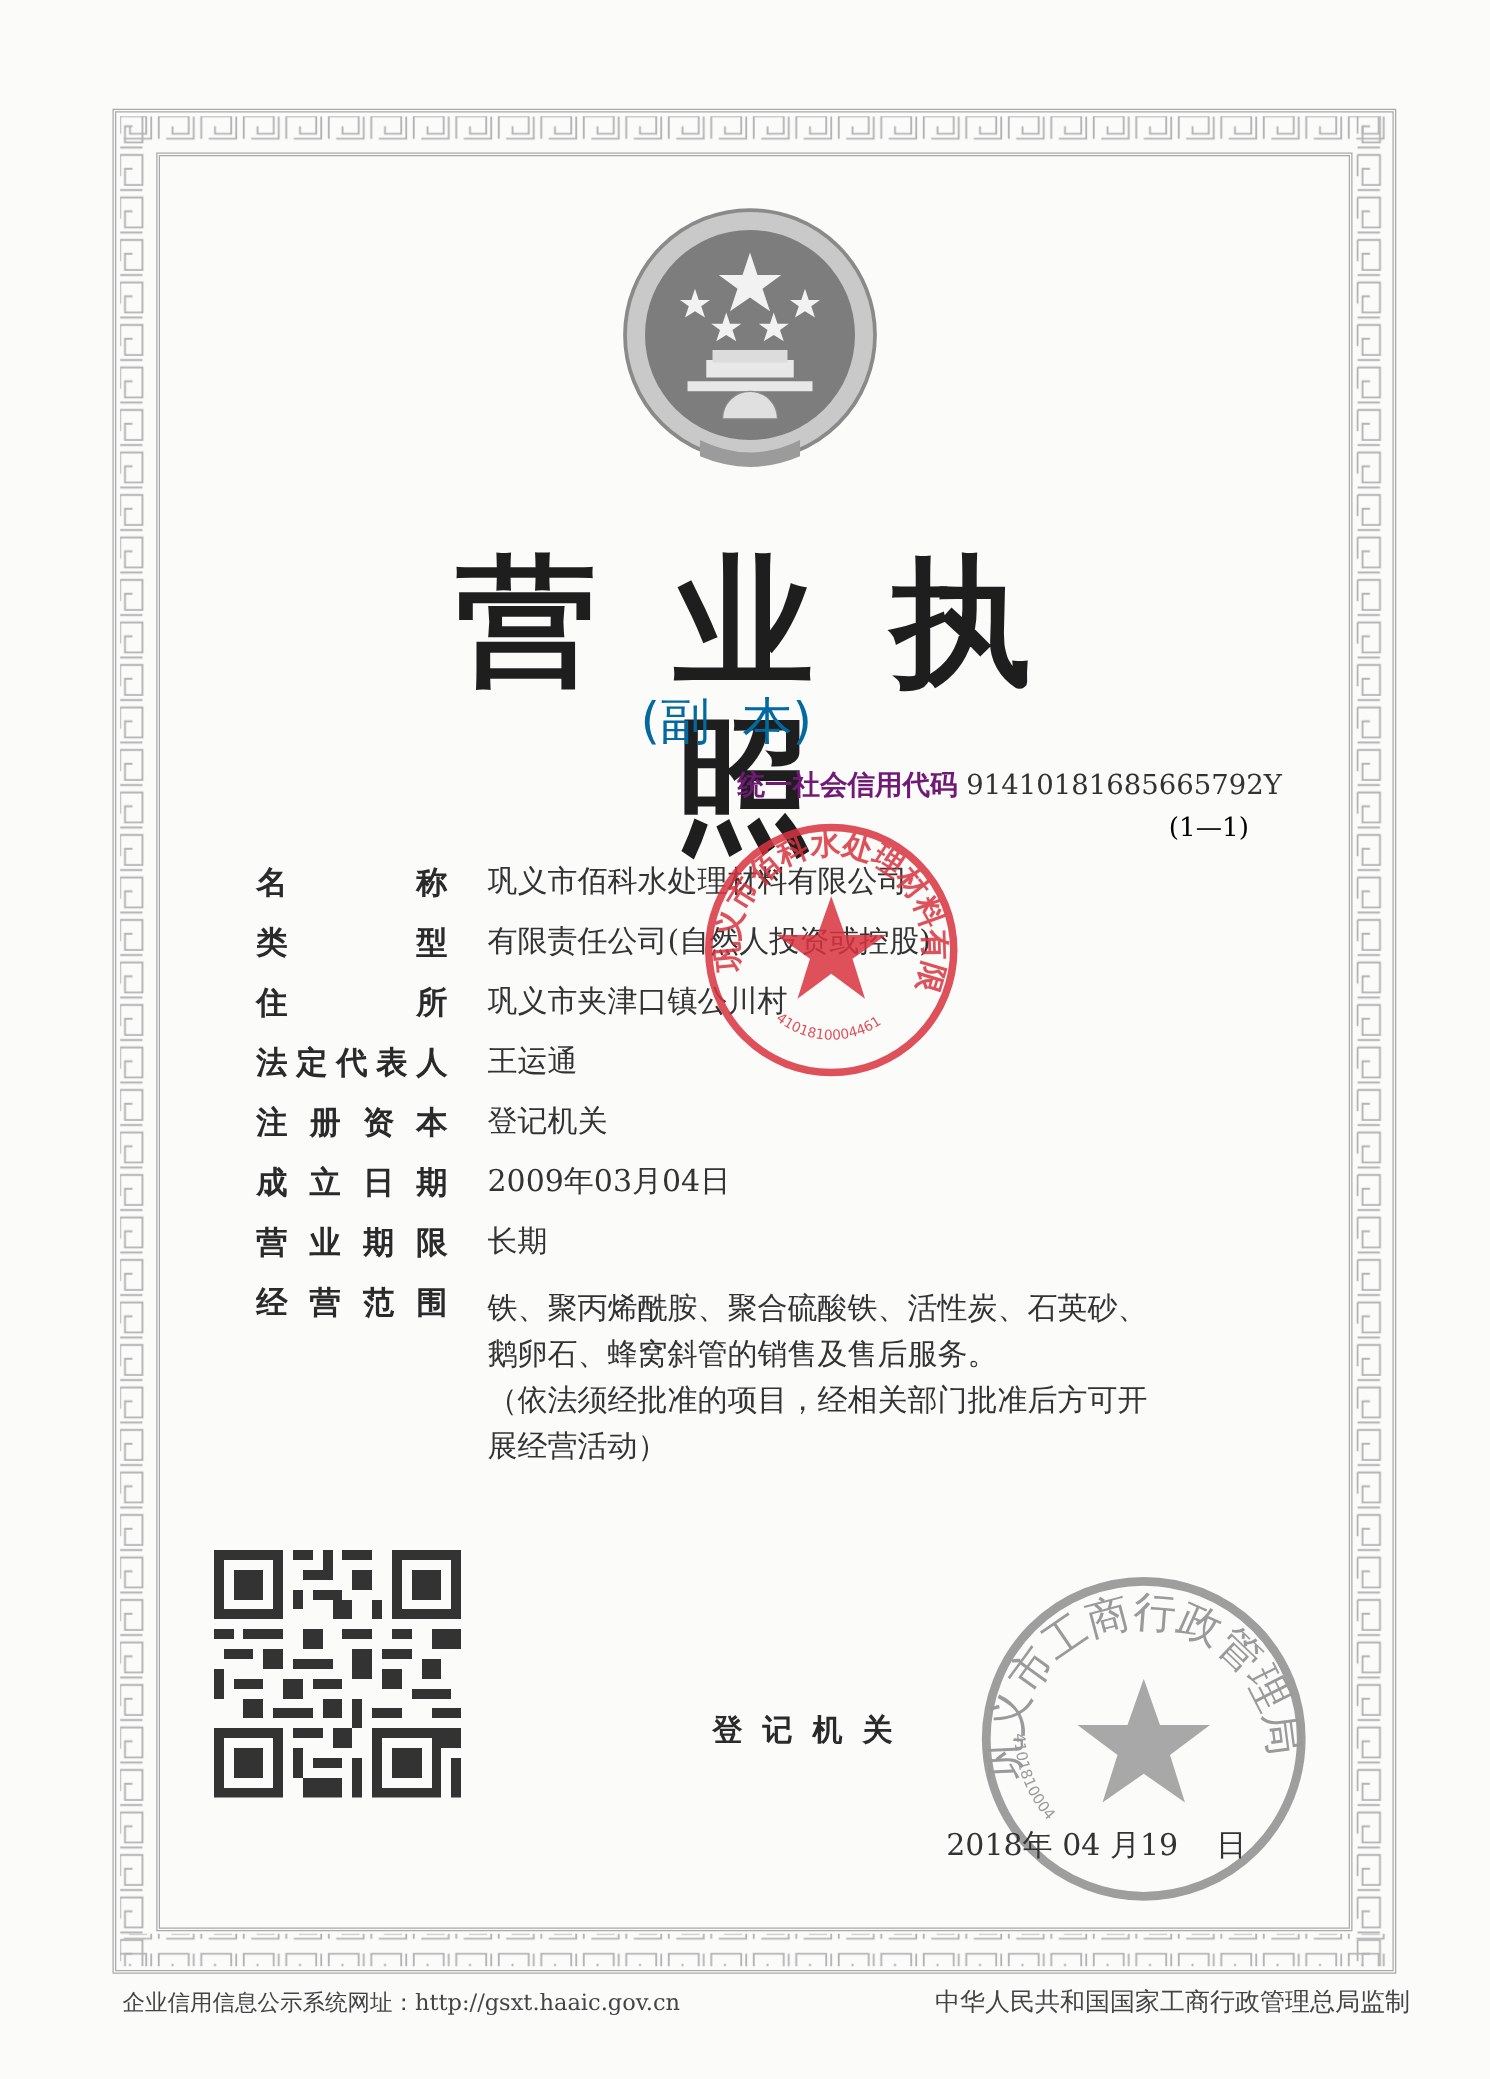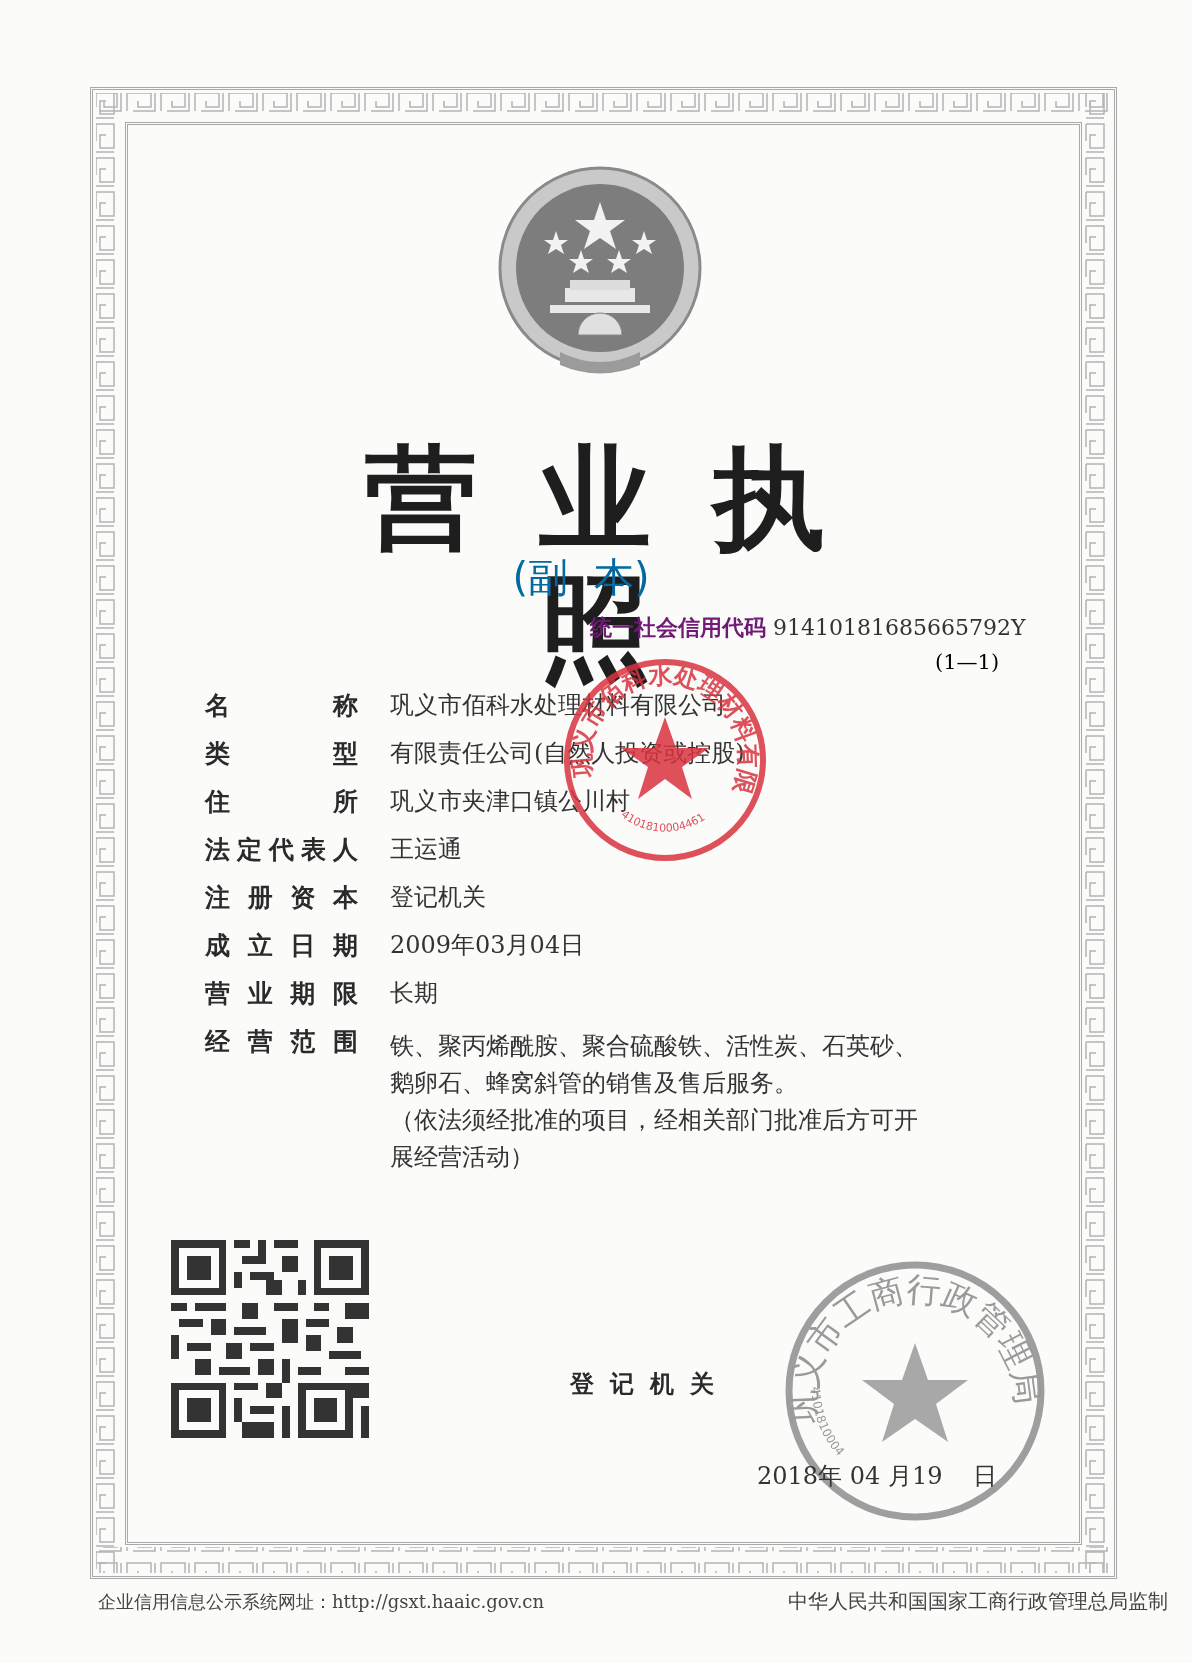--- a/index.html
+++ b/index.html
@@ -42,21 +42,21 @@
   .qr { left: 170px; top: 1240px; width: 200px; height: 198px; }
   .regauth { left: 570px; top: 1368px; font-family: "DejaVu Sans", "Liberation Sans", sans-serif;
     font-weight: bold; font-size: 24px; letter-spacing: 16px; color: #2a2a2a; }
   .date { left: 757px; top: 1460px; font-size: 24px; color: #333; white-space: nowrap; }
   .date .cj { font-family: "DejaVu Sans", "Liberation Sans", sans-serif; }
   
   .seal-red { left: 560px; top: 655px; width: 210px; height: 210px; }
   .seal-grey { left: 782px; top: 1258px; width: 266px; height: 266px; }
   
   .foot-left { left: 98px; top: 1590px; font-size: 18px; color: #444; white-space: nowrap; }
-  .foot-right { left: 748px; top: 1588px; font-size: 20px; color: #444; white-space: nowrap; margin-left: 40px; }
+  .foot-right { left: 748px; top: 1588px; font-size: 20px; color: #444; white-space: nowrap; }
 </style>
 </head>
 <body>
 
 <div class="abs border-outer"></div>
 <div class="abs border-inner"></div>
 <svg class="abs" style="left:90px;top:87px" width="1027" height="1492">
   <defs>
     <pattern id="fretH" x="0" y="0" width="34" height="30" patternUnits="userSpaceOnUse">
       <path d="M3 24 V6 H27 V20 H14 V14 M31 6 V24 H9" fill="none" stroke="#b3b3b3" stroke-width="1.5"></path>

